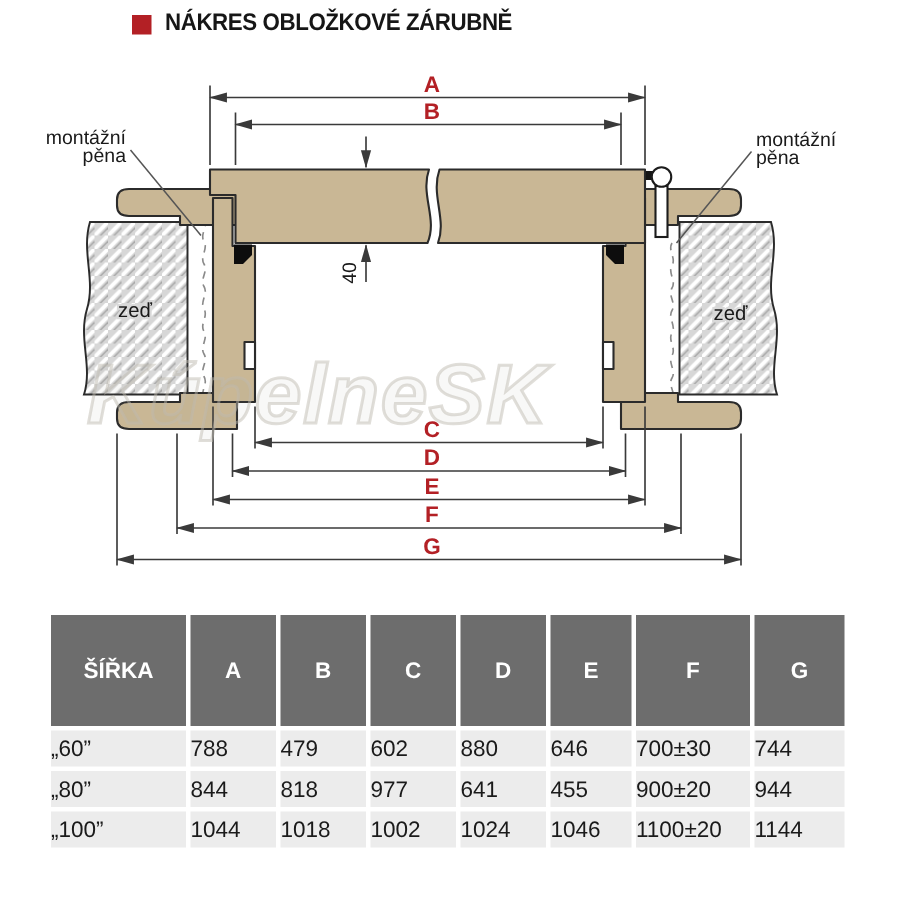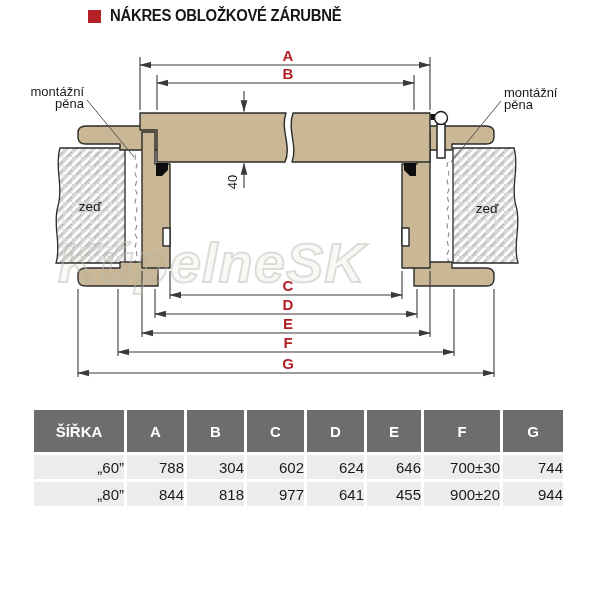--- a/index.html
+++ b/index.html
@@ -20,22 +20,22 @@
   .wall-label{fill:#1a1a1a;font-size:13.5px;text-anchor:middle;paint-order:stroke;stroke:#d9d9d9;stroke-width:3px;}
   
   .watermark{
     position:absolute;top:230px;left:58px;width:520px;z-index:3;
     font-size:56px;font-weight:bold;font-style:italic;letter-spacing:1px;white-space:nowrap;
     color:rgba(160,150,140,0.07);-webkit-text-stroke:2px rgba(190,185,176,0.48);
     pointer-events:none;
   }
   
   .dims-table{position:absolute;top:407px;left:31px;border-collapse:separate;border-spacing:3px;table-layout:fixed;}
-  .dims-table th{background:#6d6d6d;color:#ffffff;font-size:15px;font-weight:bold;height:42px;text-align:center;padding:0;}
-  .dims-table td{background:#ececec;color:#1a1a1a;font-size:15px;height:22px;text-align:right;padding:1px 0;}
+  .dims-table th{background:#6d6d6d;color:#ffffff;font-size:15px;font-weight:bold;height:42px;text-align:center;padding:16px;}
+  .dims-table td{background:#ececec;color:#1a1a1a;font-size:15px;height:22px;text-align:left;padding:1px 0;}
 </style>
 </head>
 <body>
 
 <div class="canvas">
 
   <div class="title-bar">
     <span class="title-bullet"></span>
     <span class="title-text">NÁKRES OBLOŽKOVÉ ZÁRUBNĚ</span>
   </div>
@@ -173,33 +173,43 @@
         <th>D</th>
         <th>E</th>
         <th>F</th>
         <th>G</th>
       </tr>
     </thead>
     <tbody>
       <tr>
         <td>„60”</td>
         <td>788</td>
-        <td>304</td>
+        <td>479</td>
         <td>602</td>
-        <td>624</td>
+        <td>880</td>
         <td>646</td>
         <td>700±30</td>
         <td>744</td>
       </tr>
       <tr>
         <td>„80”</td>
         <td>844</td>
         <td>818</td>
         <td>977</td>
         <td>641</td>
         <td>455</td>
         <td>900±20</td>
         <td>944</td>
       </tr>
+      <tr>
+        <td>„100”</td>
+        <td>1044</td>
+        <td>1018</td>
+        <td>1002</td>
+        <td>1024</td>
+        <td>1046</td>
+        <td>1100±20</td>
+        <td>1144</td>
+      </tr>
     </tbody>
   </table>
 
 </div>
 
 </body></html>

